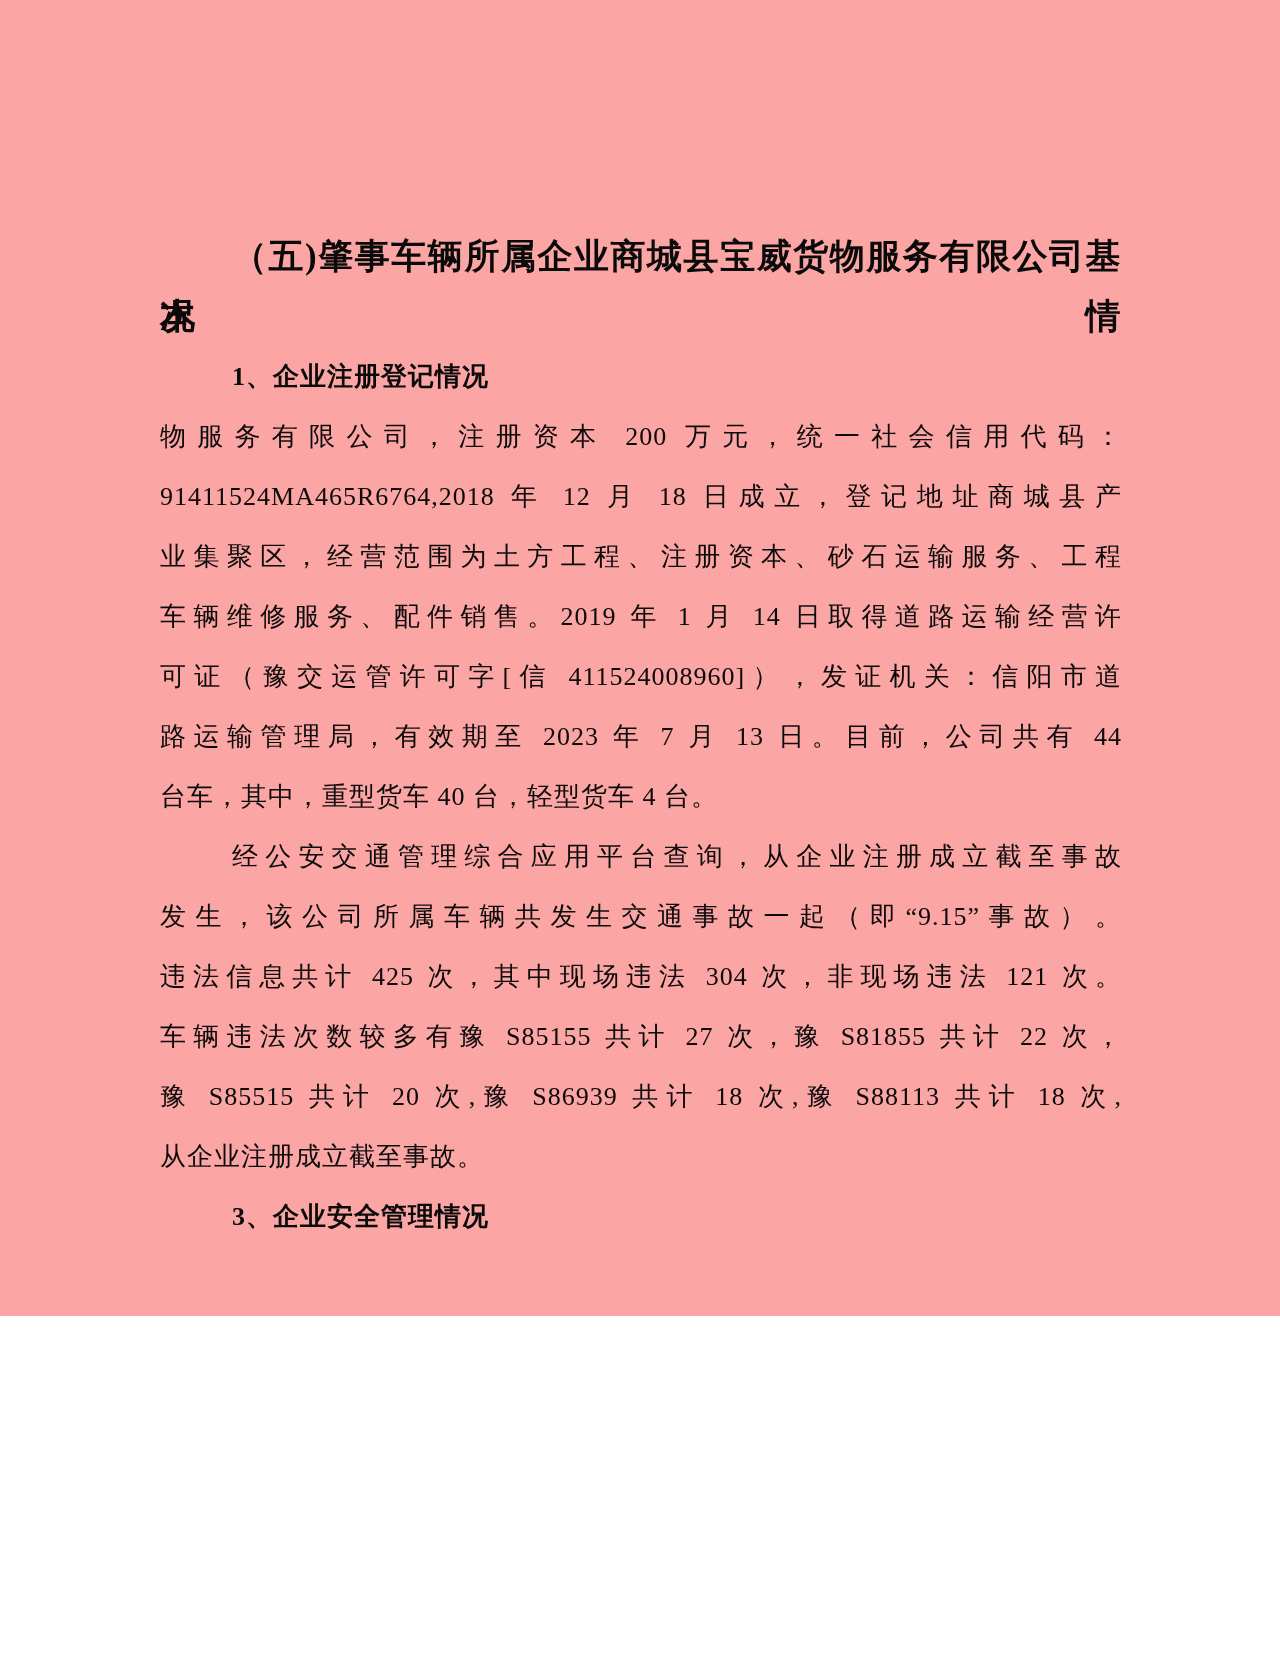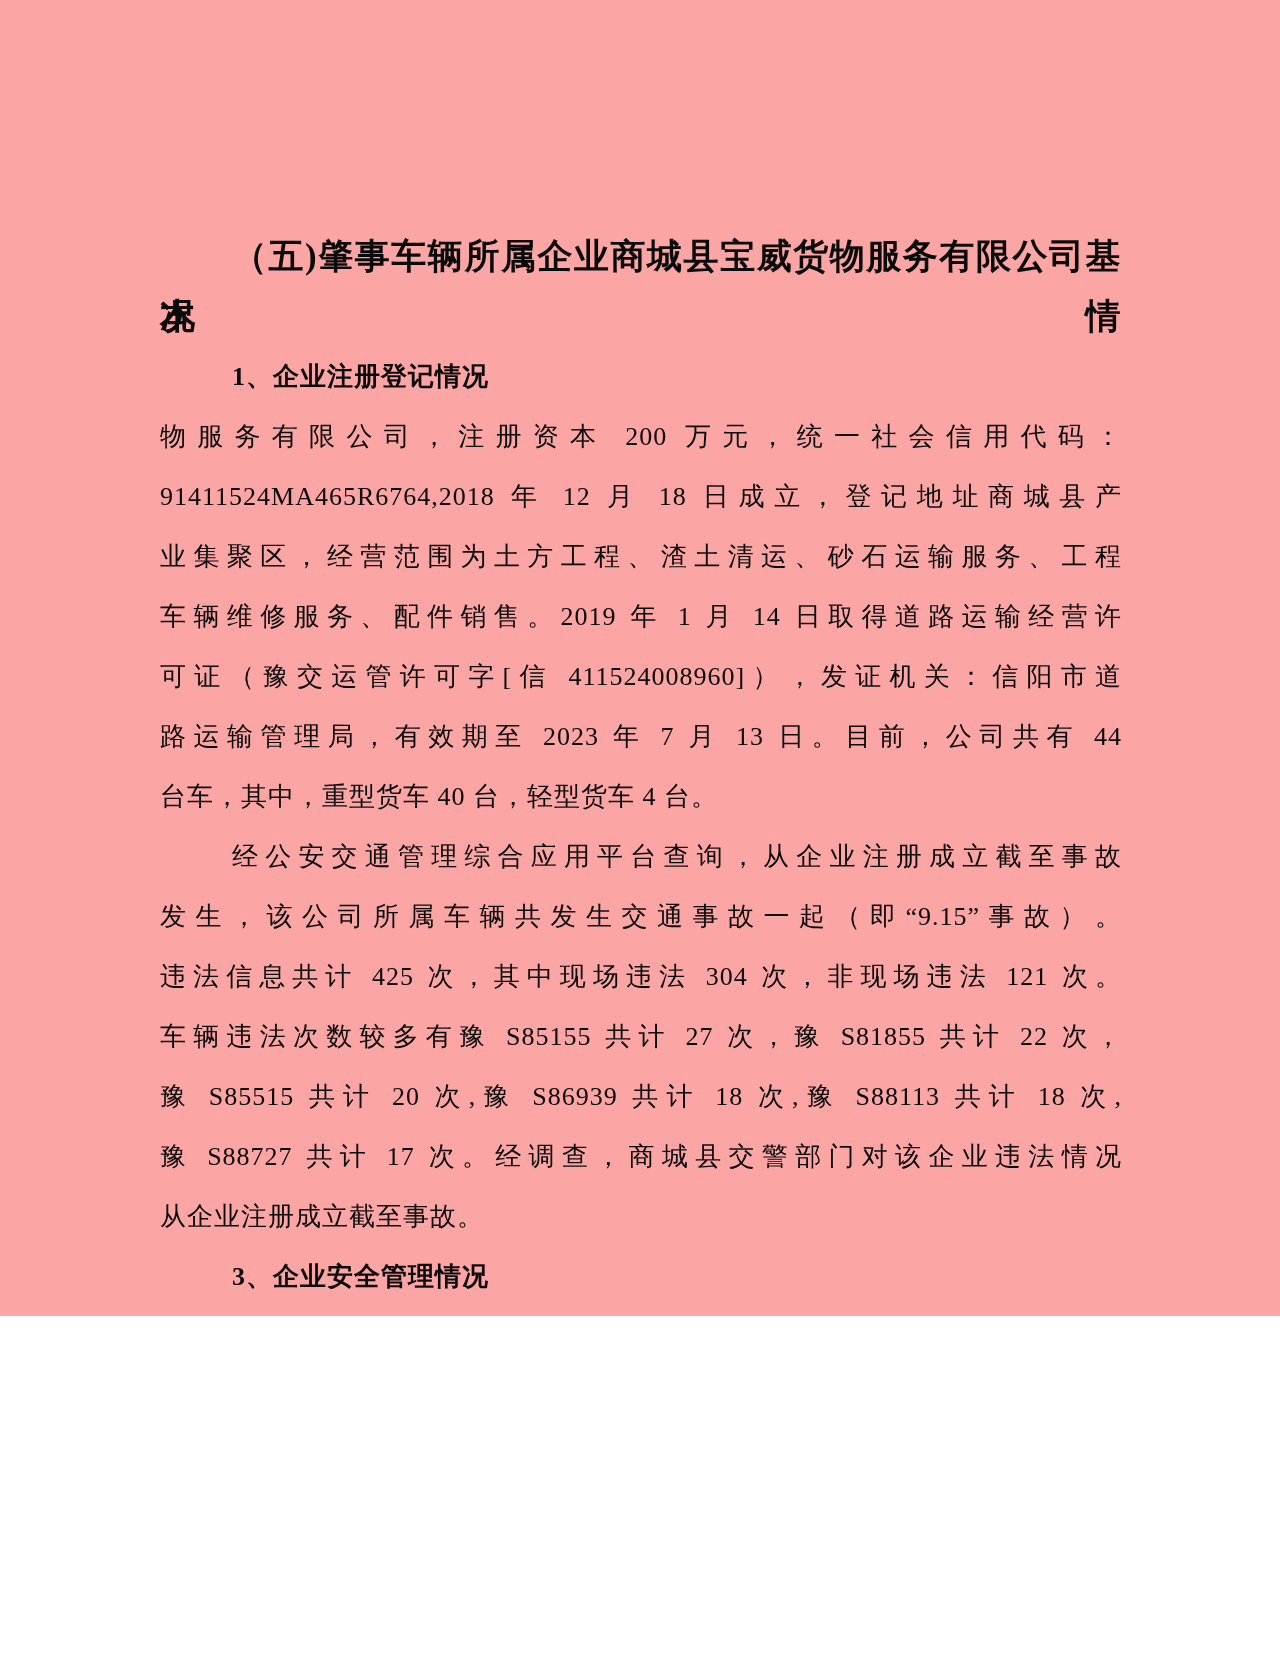--- a/index.html
+++ b/index.html
@@ -60,33 +60,32 @@
 <div class="page">
   <div class="text-column">
 
     <div class="line bold heading-size indent fill">（五)肇事车辆所属企业商城县宝威货物服务有限公司基本情</div>
     <div class="line bold heading-size">况</div>
 
     <div class="line bold indent">1、企业注册登记情况</div>
 
     <div class="line fill">物服务有限公司，注册资本 200 万元，统一社会信用代码：</div>
     <div class="line fill">91411524MA465R6764,2018 年 12 月 18 日成立，登记地址商城县产</div>
-    <div class="line fill">业集聚区，经营范围为土方工程、渣土清运、砂石运输服务、工程</div>
+    <div class="line fill">业集聚区，经营范围为土方工程、注册资本、砂石运输服务、工程</div>
     <div class="line fill">车辆维修服务、配件销售。2019 年 1 月 14 日取得道路运输经营许</div>
     <div class="line fill">可证（豫交运管许可字[信 411524008960]），发证机关：信阳市道</div>
     <div class="line fill">路运输管理局，有效期至 2023 年 7 月 13 日。目前，公司共有 44</div>
     <div class="line">台车，其中，重型货车 40 台，轻型货车 4 台。</div>
 
 
     <div class="line indent fill">经公安交通管理综合应用平台查询，从企业注册成立截至事故</div>
     <div class="line fill">发生，该公司所属车辆共发生交通事故一起（即“9.15”事故）。</div>
     <div class="line fill">违法信息共计 425 次，其中现场违法 304 次，非现场违法 121 次。</div>
     <div class="line fill">车辆违法次数较多有豫 S85155 共计 27 次，豫 S81855 共计 22 次，</div>
     <div class="line fill">豫 S85515 共计 20 次,豫 S86939 共计 18 次,豫 S88113 共计 18 次,</div>
-    <div class="line fill">豫 S88727 共计 17 次。经调查，商城县交警部门对该企业违法情况</div>
     <div class="line">从企业注册成立截至事故。</div>
 
     <div class="line bold indent">3、企业安全管理情况</div>
 
   </div>
 
   <div class="page-number">— 7 —</div>
 </div>
 
 </body></html>

